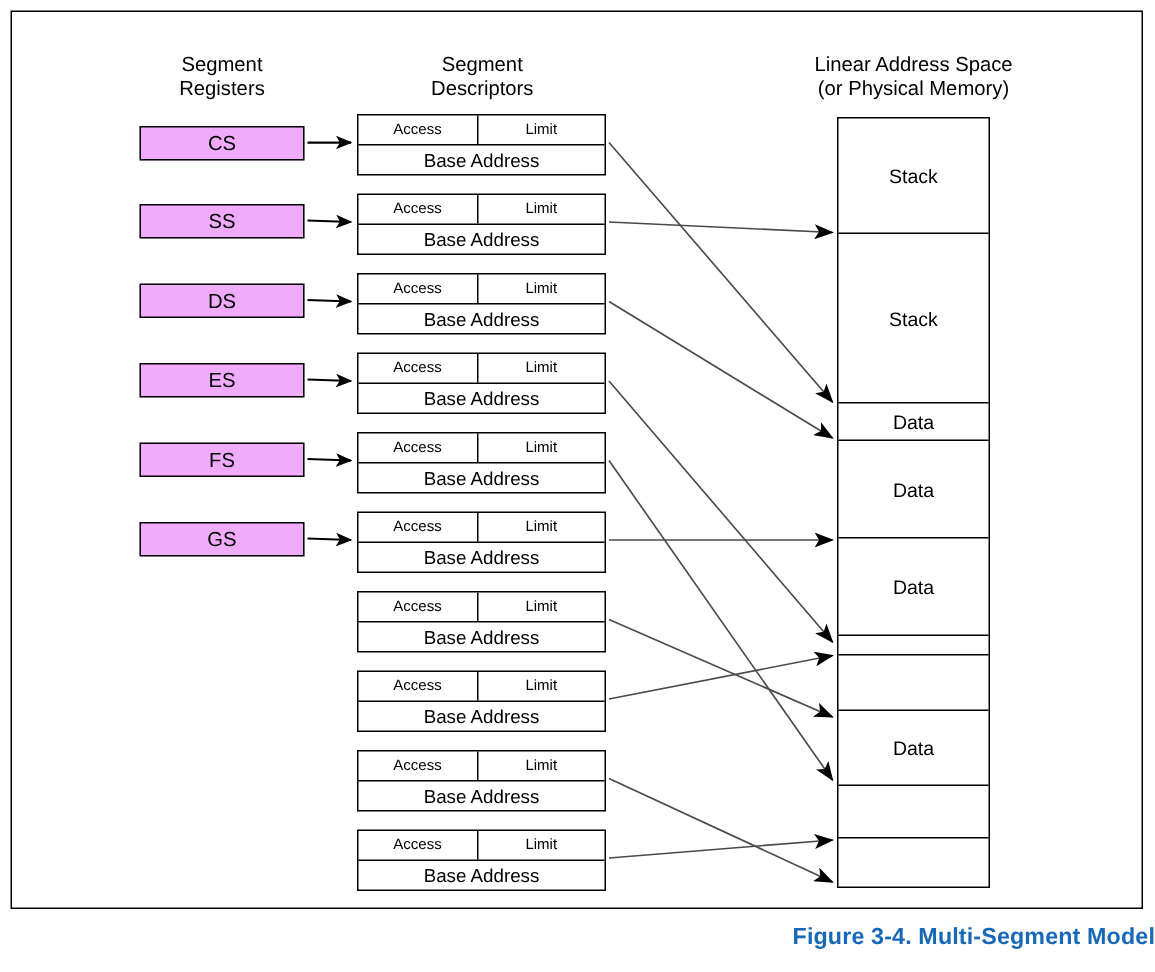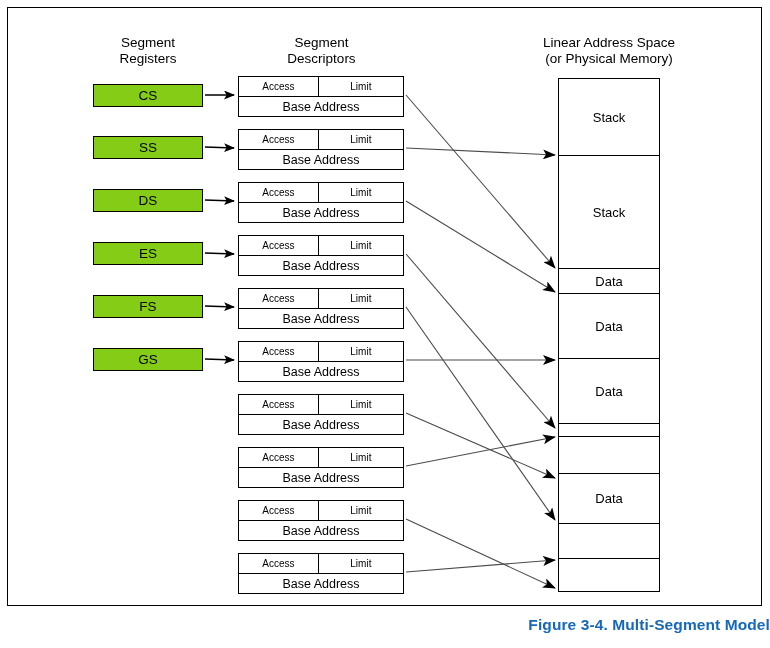--- a/index.html
+++ b/index.html
@@ -45,21 +45,21 @@
   #heading-memory      { left: 498px; top: 35px;  width: 222px; }
 
   
   .reg-box {
     position: absolute;
     left: 93px;
     width: 110px;
     height: 23px;
     border: 1.4px solid #000000;
     box-sizing: border-box;
-    background: #84cc16;
+    background: #f0abfc;
     display: flex;
     align-items: center;
     justify-content: center;
     font-size: 13.5px;
     color: #000;
   }
 
   
   .desc-box {
     position: absolute;

